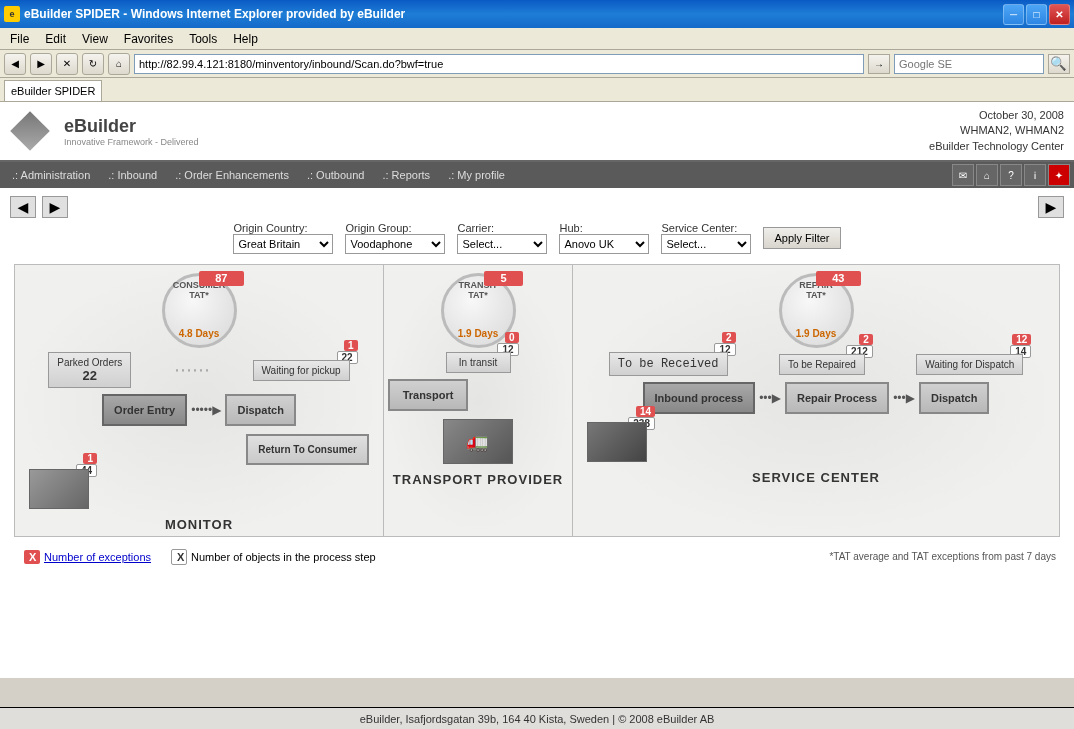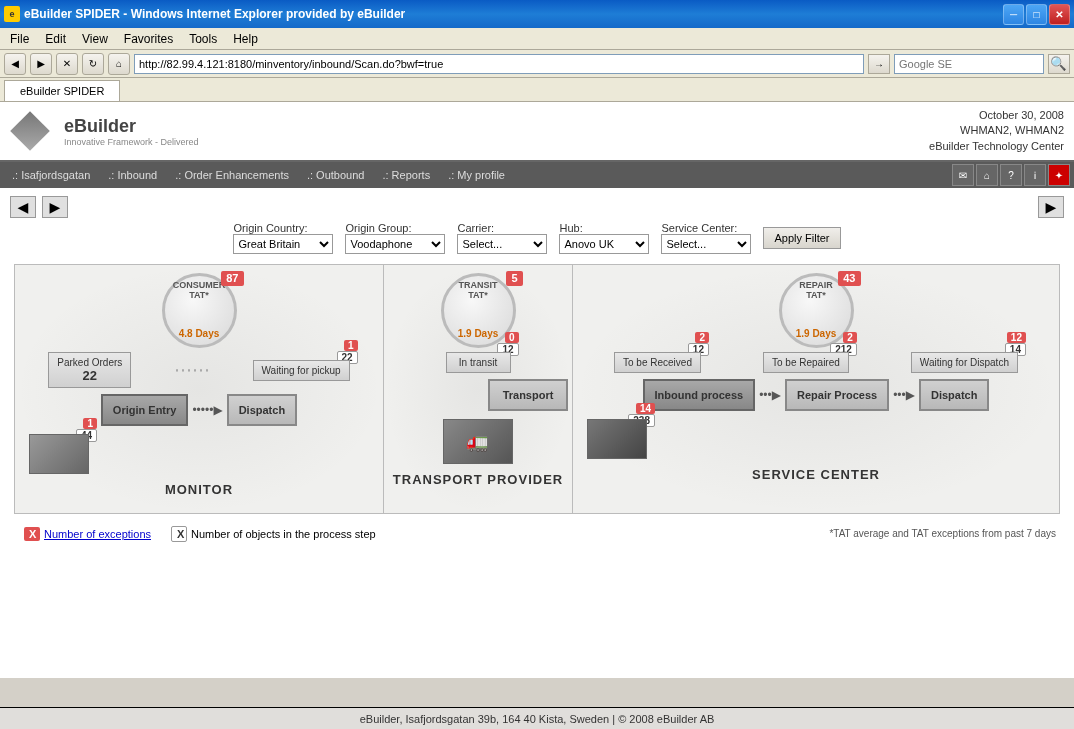--- a/index.html
+++ b/index.html
@@ -37,21 +37,21 @@
     .search-input { width: 150px; height: 20px; border: 1px solid #7f9db9; padding: 0 4px; font-size: 11px; }
     .search-btn { width: 22px; height: 20px; background: linear-gradient(to bottom, #f5f3ee, #ddd9ce); border: 1px solid #aca899; cursor: pointer; }
 
     
     .tabs-bar {
       background: #ece9d8; height: 24px; display: flex; align-items: flex-end;
       padding: 0 4px; border-bottom: 1px solid #aca899;
     }
     .browser-tab {
       background: white; border: 1px solid #aca899; border-bottom: none;
-      padding: 2px 15px; font-size: 11px; cursor: pointer; height: 21px;
+      padding: 2px 6px; font-size: 11px; cursor: pointer; height: 21px;
       display: flex; align-items: center;
     }
 
     
     .app-header {
       background: white; height: 60px; display: flex; align-items: center;
       justify-content: space-between; padding: 0 10px;
       border-bottom: 2px solid #666;
     }
     .logo-area { display: flex; align-items: center; gap: 8px; }
@@ -104,21 +104,21 @@
     .tat-circle {
       width: 80px; height: 80px; border-radius: 50%;
       border: 3px solid #bbb;
       background: radial-gradient(circle at 40% 35%, #f8f8f8, #d8d8d8);
       display: flex; flex-direction: column; align-items: center; justify-content: center;
       position: relative; font-size: 9px; color: #555; text-align: center; line-height: 1.2;
     }
     .tat-badge {
       position: absolute; top: -5px; right: -10px;
       background: #e05050; color: white; font-size: 11px; font-weight: bold;
-      padding: 1px 5px; border-radius: 2px;
+      padding: 1px 16px; border-radius: 2px;
     }
     .tat-days { font-size: 10px; font-weight: bold; color: #cc6600; margin-top: 28px; }
     .proc-box {
       background: linear-gradient(to bottom, #e8e8e8, #d0d0d0);
       border: 2px solid #888; padding: 8px 10px; text-align: center;
       font-size: 11px; font-weight: bold; color: #333; cursor: pointer;
       position: relative; min-width: 70px;
     }
     .proc-box-dark {
       background: linear-gradient(to bottom, #a8a8a8, #888);
@@ -218,21 +218,21 @@
     </div>
   </div>
   <div class="header-info">
     <div>October 30, 2008</div>
     <div>WHMAN2, WHMAN2</div>
     <div>eBuilder Technology Center</div>
   </div>
 </div>
 
 <div class="nav-bar">
-  <a class="nav-link">.: Isafjordsgatan</a>
+  <a class="nav-link">.: Administration</a>
   <a class="nav-link">.: Inbound</a>
   <a class="nav-link">.: Order Enhancements</a>
   <a class="nav-link">.: Outbound</a>
   <a class="nav-link">.: Reports</a>
   <a class="nav-link">.: My profile</a>
   <div class="nav-icons">
     <div class="nav-icon-btn">✉</div>
     <div class="nav-icon-btn">⌂</div>
     <div class="nav-icon-btn">?</div>
     <div class="nav-icon-btn">ℹ</div>
@@ -312,28 +312,33 @@
             <div style="background:white;color:#333;font-size:10px;font-weight:bold;padding:0 4px;border:1px solid #999;border-radius:2px;">22</div>
           </div>
           <div class="side-box" style="font-size:10px; min-width:70px; text-align:center;">
             <div>Waiting for pickup</div>
           </div>
         </div>
       </div>
 
       <div style="display:flex; align-items:center; justify-content:center; gap:4px; margin-bottom:8px; padding:0 10px;">
         <div class="proc-box-dark" style="font-size:11px;min-width:65px;">
-          <div>Origin Entry</div>
+          <div>Order Entry</div>
         </div>
         <div style="color:#555;font-size:12px;">•••••▶</div>
         <div class="proc-box" style="font-size:11px;min-width:65px;background:linear-gradient(to bottom,#d0d0d0,#b8b8b8);">
           <div>Dispatch</div>
         </div>
       </div>
 
+      <div style="display:flex; justify-content:flex-end; padding:0 10px 4px 0; margin-left: 200px;">
+        <div class="proc-box" style="font-size:10px;min-width:80px;background:linear-gradient(to bottom,#e0e0e0,#c8c8c8);">
+          <div>Return To Consumer</div>
+        </div>
+      </div>
 
       <div style="display:flex; align-items:flex-end; justify-content:flex-start; padding:0 10px 4px 10px;">
         <div style="position:relative;">
           <div style="position:absolute;top:-16px;right:-8px;display:flex;flex-direction:column;align-items:flex-end;">
             <div style="background:#e05050;color:white;font-size:10px;font-weight:bold;padding:0 4px;border-radius:2px;">1</div>
             <div style="background:white;color:#333;font-size:10px;font-weight:bold;padding:0 4px;border:1px solid #999;border-radius:2px;">44</div>
           </div>
           <div class="thumb" style="background: linear-gradient(135deg,#999,#666);"></div>
         </div>
       </div>
@@ -359,21 +364,21 @@
           <div style="position:absolute;top:-20px;right:-8px;display:flex;flex-direction:column;align-items:flex-end;">
             <div style="background:#e05050;color:white;font-size:10px;font-weight:bold;padding:0 4px;border-radius:2px;">0</div>
             <div style="background:white;color:#333;font-size:10px;font-weight:bold;padding:0 4px;border:1px solid #999;border-radius:2px;">12</div>
           </div>
           <div class="side-box" style="font-size:10px;min-width:65px;text-align:center;">
             <div>In transit</div>
           </div>
         </div>
       </div>
 
-      <div style="display:flex; justify-content:flex-end; margin-bottom:8px;">
+      <div style="display:flex; justify-content:flex-start; margin-bottom:8px;">
         <div class="proc-box" style="font-size:11px;min-width:80px;background:linear-gradient(to bottom,#d0d0d0,#b8b8b8);">
           <div>Transport</div>
         </div>
       </div>
 
       <div style="display:flex; justify-content:center; padding:0 0 4px 0;">
         <div class="thumb" style="background: linear-gradient(135deg,#888,#555); width:70px; height:45px;">
           <div style="font-size:18px; color:white; text-align:center; line-height:45px;">🚛</div>
         </div>
       </div>
@@ -393,21 +398,21 @@
           </div>
         </div>
       </div>
 
       <div style="display:flex; align-items:center; justify-content:space-around; margin-bottom:6px; padding:0 6px;">
         <div style="position:relative;">
           <div style="position:absolute;top:-20px;right:-8px;display:flex;flex-direction:column;align-items:flex-end;">
             <div style="background:#e05050;color:white;font-size:10px;font-weight:bold;padding:0 4px;border-radius:2px;">2</div>
             <div style="background:white;color:#333;font-size:10px;font-weight:bold;padding:0 4px;border:1px solid #999;border-radius:2px;">12</div>
           </div>
-          <div class="side-box" style="font-size:10px;min-width:60px;text-align:right;">
+          <div class="side-box" style="font-size:12px;min-width:60px;text-align:right;font-family:Liberation Mono, monospace;">
             <div>To be Received</div>
           </div>
         </div>
         <div style="position:relative;">
           <div style="position:absolute;top:-20px;right:-8px;display:flex;flex-direction:column;align-items:flex-end;">
             <div style="background:#e05050;color:white;font-size:10px;font-weight:bold;padding:0 4px;border-radius:2px;">2</div>
             <div style="background:white;color:#333;font-size:10px;font-weight:bold;padding:0 4px;border:1px solid #999;border-radius:2px;">212</div>
           </div>
           <div class="side-box" style="font-size:10px;min-width:60px;text-align:center;">
             <div>To be Repaired</div>

